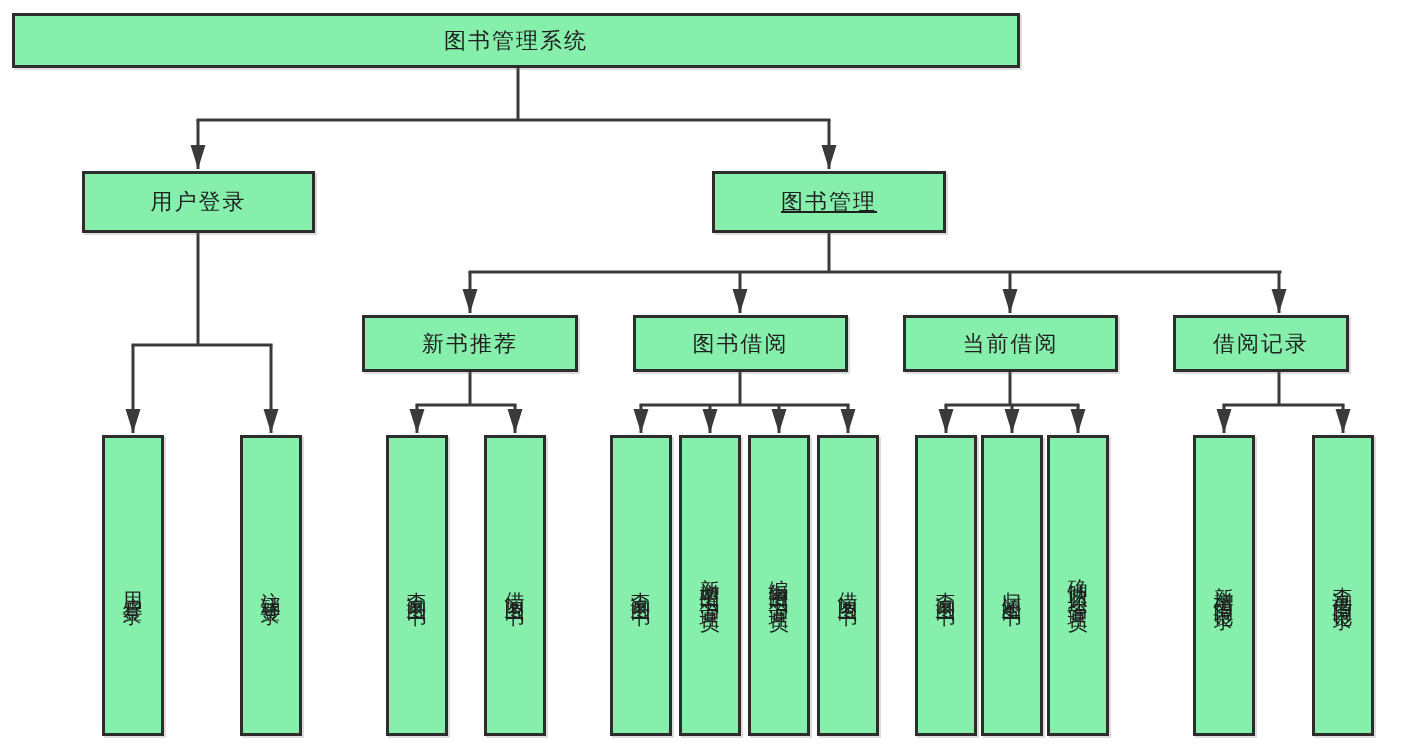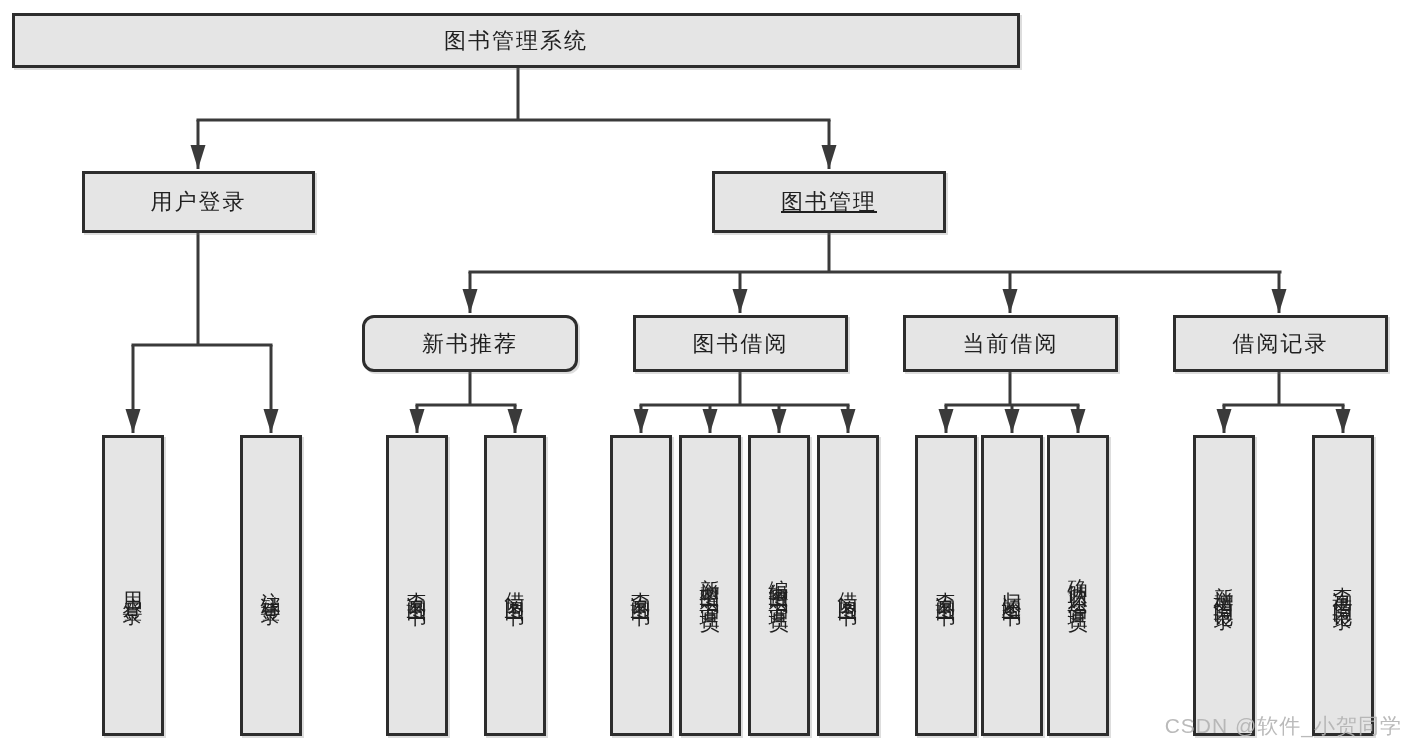--- a/index.html
+++ b/index.html
@@ -36,21 +36,21 @@
     stroke:var(--line);
     stroke-width:3;
   }
   .connector-svg .arrowhead{
     fill:var(--line);
     stroke:none;
   }
   .node{
     position:absolute;
     box-sizing:border-box;
-    background:#e5e5e5;
+    background:#86efac;
     border:3px solid var(--border);
     display:flex;
     align-items:center;
     justify-content:center;
     color:var(--text);
     box-shadow:2px 2px 0 rgba(120,120,120,0.25);
   }
   .hnode{
     font-size:22px;
     letter-spacing:2px;
@@ -123,24 +123,24 @@
 
     <line x1="1224" y1="405" x2="1224" y2="433" marker-end="url(#arrow)"></line>
     <line x1="1343" y1="405" x2="1343" y2="433" marker-end="url(#arrow)"></line>
   </svg>
 
   <div class="node hnode" style="left:12px;top:13px;width:1008px;height:55px;">图书管理系统</div>
 
   <div class="node hnode" style="left:82px;top:171px;width:233px;height:62px;">用户登录</div>
   <div class="node hnode" style="left:712px;top:171px;width:234px;height:62px;text-decoration:underline;">图书管理</div>
 
-  <div class="node hnode" style="left:362px;top:315px;width:216px;height:57px;border-radius:12px;">新书推荐</div>
+  <div class="node hnode" style="left:362px;top:315px;width:216px;height:57px;">新书推荐</div>
   <div class="node hnode" style="left:903px;top:315px;width:215px;height:57px;">当前借阅</div>
   <div class="node hnode" style="left:633px;top:315px;width:215px;height:57px;">图书借阅</div>
-  <div class="node hnode" style="left:1173px;top:315px;width:215px;height:57px;">借阅记录</div>
+  <div class="node hnode" style="left:1173px;top:315px;width:176px;height:57px;">借阅记录</div>
 
   <div class="node leaf" style="left:102px;top:435px;width:62px;height:301px;">
     <span class="vtext">用户登录</span>
   </div>
   <div class="node leaf" style="left:240px;top:435px;width:62px;height:301px;">
     <span class="vtext">注销登录</span>
   </div>
 
   <div class="node leaf" style="left:386px;top:435px;width:62px;height:301px;">
     <span class="vtext">查询图书</span>
@@ -172,15 +172,14 @@
     <span class="vtext">确认归还（管理员）</span>
   </div>
 
   <div class="node leaf" style="left:1193px;top:435px;width:62px;height:301px;">
     <span class="vtext">新增借阅记录</span>
   </div>
   <div class="node leaf" style="left:1312px;top:435px;width:62px;height:301px;">
     <span class="vtext">查询借阅记录</span>
   </div>
 
-  <div class="watermark">CSDN @软件_小贺同学</div>
 
 </div>
 
 </body></html>

